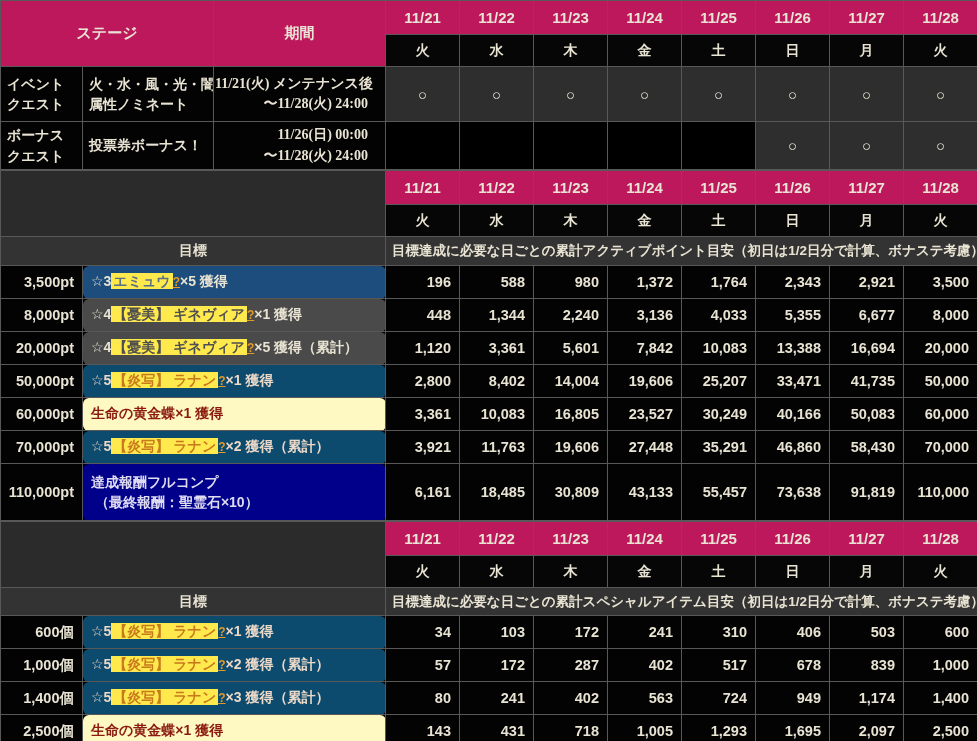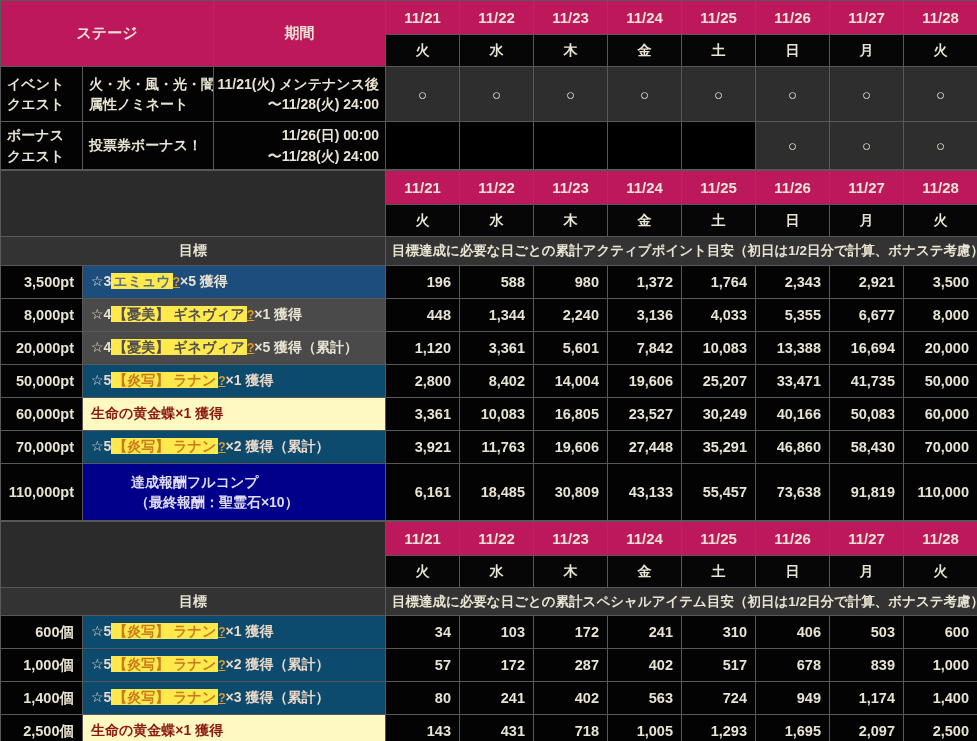--- a/index.html
+++ b/index.html
@@ -8,45 +8,45 @@
   .tbl td,.tbl th{border:1px solid #585858;overflow:hidden;white-space:nowrap;font-weight:bold;}
   
   .hdr{background:#333333;color:#e9e4d4;text-align:center;font-size:14px;font-family:Liberation Mono, monospace;}
   .r-date th{background:#be185d;height:31px;font-size:15px;text-align:center;}
   .r-day td{background:#060606;height:29px;font-size:14px;text-align:center;}
   .spacer{background:#2b2b2b;border:1px solid #585858;}
   
   .cell-black{background:#030303;font-size:14px;}
   .cat{padding-left:6px;line-height:1.4;}
   .stage{padding-left:6px;line-height:1.4;}
-  .period{padding-right:6px;text-align:right;line-height:1.4;}
+  .period{padding-right:17px;text-align:right;line-height:1.4;font-family:Liberation Serif, serif;}
   .circle{background:#2e2e2e;text-align:center;font-size:15px;color:#e9e4d4;}
   .empty{background:#000;}
   .r-event td{height:52px;}
   .r-bonus td{height:45px;}
   
   .goalhdr{background:#333;height:26px;text-align:center;font-size:14px;}
   .subtitle{background:#333;font-size:13.5px;padding-left:6px;text-align:left;}
   .target{background:#030303;text-align:right;padding-right:8px;font-size:14.5px;}
-  .goal{padding-left:8px;font-size:14px;}
+  .goal{padding-left:8px;font-size:14px;border-radius:6px;}
   .r-goal td{height:30px;}
   .r-tall td{height:54px;}
   .g-blue{background:#1d4d7c;color:#e8e3d2;}
   .g-gray{background:#4a4a4a;color:#e8e3d2;}
   .g-red{background:#0c4a6e;color:#ecd9c8;}
   .g-gold{background:#fef9c3;color:#8b1a10;}
   .g-navy{background:#00008b;color:#dfdcf2;}
   .num{background:#030303;text-align:right;padding-right:8px;font-size:14.5px;}
   .chip{background:#ffe94d;padding:0 2px;}
   .chip-blue{color:#5a7183;}
   .chip-gray{color:#4f4f4f;}
   .chip-red{color:#c8791b;}
   .qlink{color:#e39a27;font-size:12px;text-decoration:underline;cursor:pointer;}
   .l2{line-height:1.45;}
-  .goal .line{line-height:1.45;white-space:nowrap;margin-left:40px;}
+  .goal .line{line-height:1.45;white-space:nowrap;}
 </style>
 </head>
 <body>
 
 <div class="page">
 
   <table class="tbl">
     <colgroup>
         <col style="width:82px">
         <col style="width:131px">

